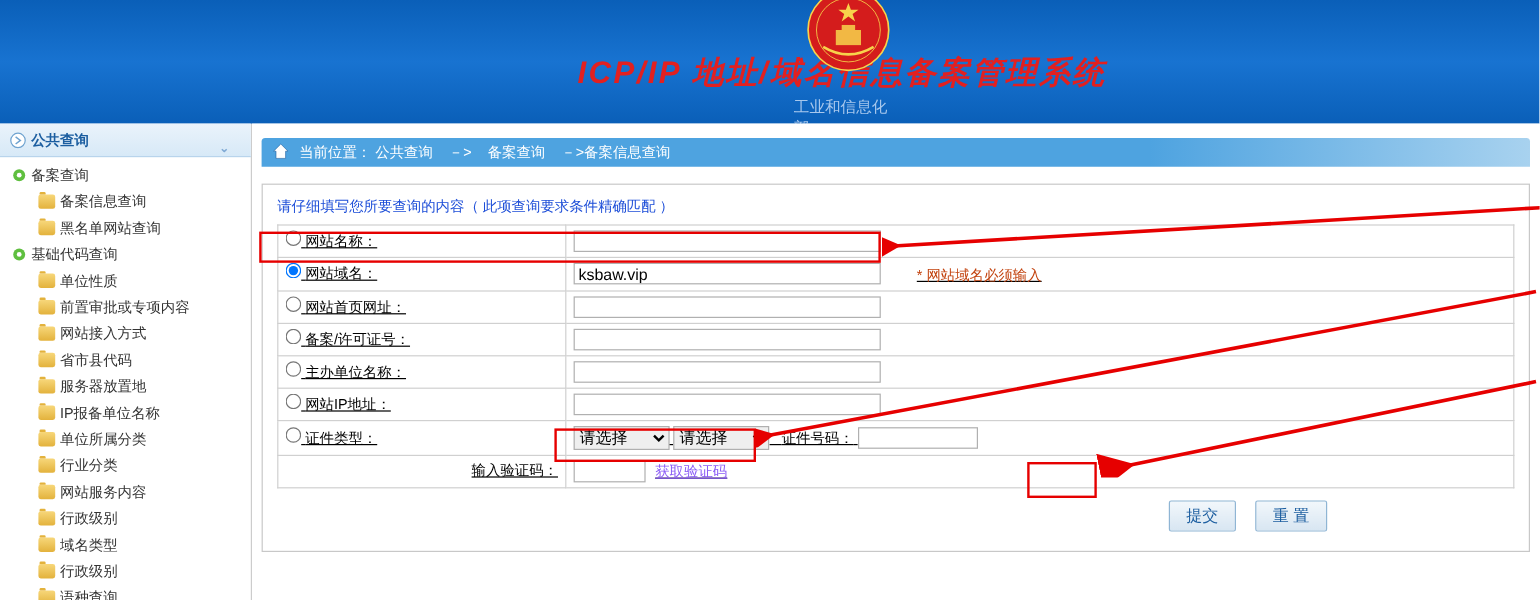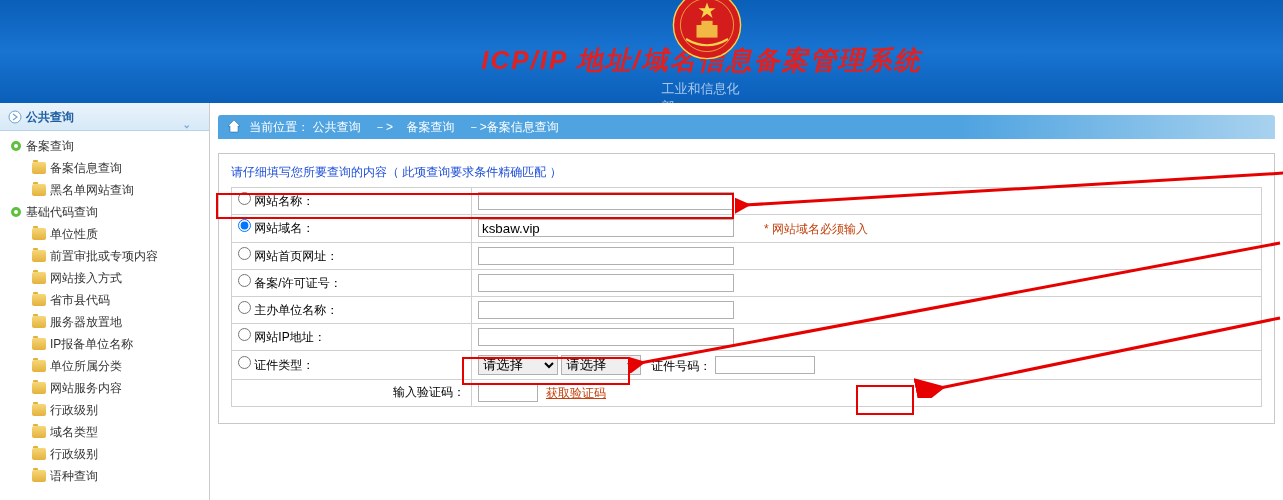--- a/index.html
+++ b/index.html
@@ -31,26 +31,26 @@
 
 
 .breadcrumb-wrap { margin: 12px 8px 0 8px; }
 .breadcrumb { background: linear-gradient(to right, #4ea3e0 0%, #4ea3e0 70%, #a8d2ef 100%); height: 24px; line-height: 24px; color: #fff; padding-left: 8px; border-radius: 3px 3px 0 0; }
 .home-icon { display: inline-block; width: 16px; height: 16px; vertical-align: -3px; margin-right: 4px; }
 
 
 .form-wrap { margin: 14px 8px 0 8px; border: 1px solid #c8c8c8; padding: 10px 12px 16px 12px; position: relative; }
 .form-note { color: #1d4ed8; padding-bottom: 6px; }
 .form-table { width: 100%; border-collapse: collapse; }
-.form-table td { border: 1px solid #d0d0d0; padding: 4px 6px; height: 26px; vertical-align: middle; }
+.form-table td { border: 1px solid #d0d0d0; padding: 4px 6px; height: 26px; vertical-align: middle; text-decoration: underline; }
 .form-table td.label { width: 240px; }
 .form-table td.label label { cursor: pointer; }
 .form-table td.field input[type=text] { width: 256px; height: 18px; border: 1px solid #b0b0b0; padding: 0 3px; }
 .form-table .field-select select { height: 20px; border: 1px solid #b0b0b0; min-width: 80px; }
-.captcha-link { color: #c2410c; text-decoration: underline; margin-left: 8px; cursor: pointer; }
+.captcha-link { color: #8b5cf6; text-decoration: underline; margin-left: 8px; cursor: pointer; }
 .asterisk-note { color: #c2410c; margin-left: 30px; }
 .btn-row { text-align: right; padding: 10px 150px 0 0; }
 .btn { background: linear-gradient(#f2f7fb, #d8e6f2); border: 1px solid #8fb5d4; padding: 3px 14px; margin: 0 6px; cursor: pointer; color: #1c5ea0; border-radius: 2px; }
 .arrow { position: absolute; pointer-events: none; }
 
 
 .row-domain td { position: relative; }
 .domain-box { position: absolute; left: 216px; top: 190px; width: 516px; height: 26px; border: 2px solid #e60000; pointer-events: none; z-index: 5; }
 .captcha-box { position: absolute; left: 687px; top: 368px; width: 168px; height: 28px; border: 2px solid #e60000; pointer-events: none; z-index: 5; }
 .submit-box { position: absolute; left: 1077px; top: 390px; width: 58px; height: 30px; border: 2px solid #e60000; pointer-events: none; z-index: 5; }
@@ -94,20 +94,21 @@
             <circle cx="6" cy="6" r="5" class="bullet-green"></circle>
             <circle cx="6" cy="6" r="2" fill="#fff"></circle>
           </svg><span>基础代码查询</span></li>
       <li class="sub"><span class="bullet-folder"></span><span>单位性质</span></li>
       <li class="sub"><span class="bullet-folder"></span><span>前置审批或专项内容</span></li>
       <li class="sub"><span class="bullet-folder"></span><span>网站接入方式</span></li>
       <li class="sub"><span class="bullet-folder"></span><span>省市县代码</span></li>
       <li class="sub"><span class="bullet-folder"></span><span>服务器放置地</span></li>
       <li class="sub"><span class="bullet-folder"></span><span>IP报备单位名称</span></li>
       <li class="sub"><span class="bullet-folder"></span><span>单位所属分类</span></li>
+      <li class="sub"><span class="bullet-folder"></span><span>行业分类</span></li>
       <li class="sub"><span class="bullet-folder"></span><span>网站服务内容</span></li>
       <li class="sub"><span class="bullet-folder"></span><span>行政级别</span></li>
       <li class="sub"><span class="bullet-folder"></span><span>域名类型</span></li>
       <li class="sub"><span class="bullet-folder"></span><span>行政级别</span></li>
       <li class="sub"><span class="bullet-folder"></span><span>语种查询</span></li>
     </ul>
   </div>
 
   <div class="content" style="position:relative;">
     <div class="breadcrumb-wrap">
@@ -159,20 +160,24 @@
             &nbsp;&nbsp;<span>证件号码：</span>
             <input type="text" style="width: 100px;">
           </td>
         </tr>
         <tr>
           <td class="label" style="padding-left:26px;text-align:right;">输入验证码：</td>
           <td class="field"><input type="text" style="width: 60px;"><a class="captcha-link">获取验证码</a></td>
         </tr>
       </tbody>
         </table>
+      <div class="btn-row">
+        <button class="btn">提交</button>
+        <button class="btn">重 置</button>
+      </div>
     </div>
 
     <div class="domain-box" style="left:6px; top:90px; width:518px; height:26px;"></div>
     <div class="captcha-box" style="left:252px; top:254px; width:168px; height:28px;"></div>
     <div class="submit-box" style="left:646px; top:282px; width:58px; height:30px;"></div>
 
     <svg class="arrow" style="left:525px; top:60px; width:560px; height:70px;" viewBox="0 0 560 70">
       <defs>
           <marker id="ah1" markerWidth="10" markerHeight="10" refX="2" refY="5" orient="auto">
             <path d="M10 0 L0 5 L10 10 Z" fill="#e60000"></path>

